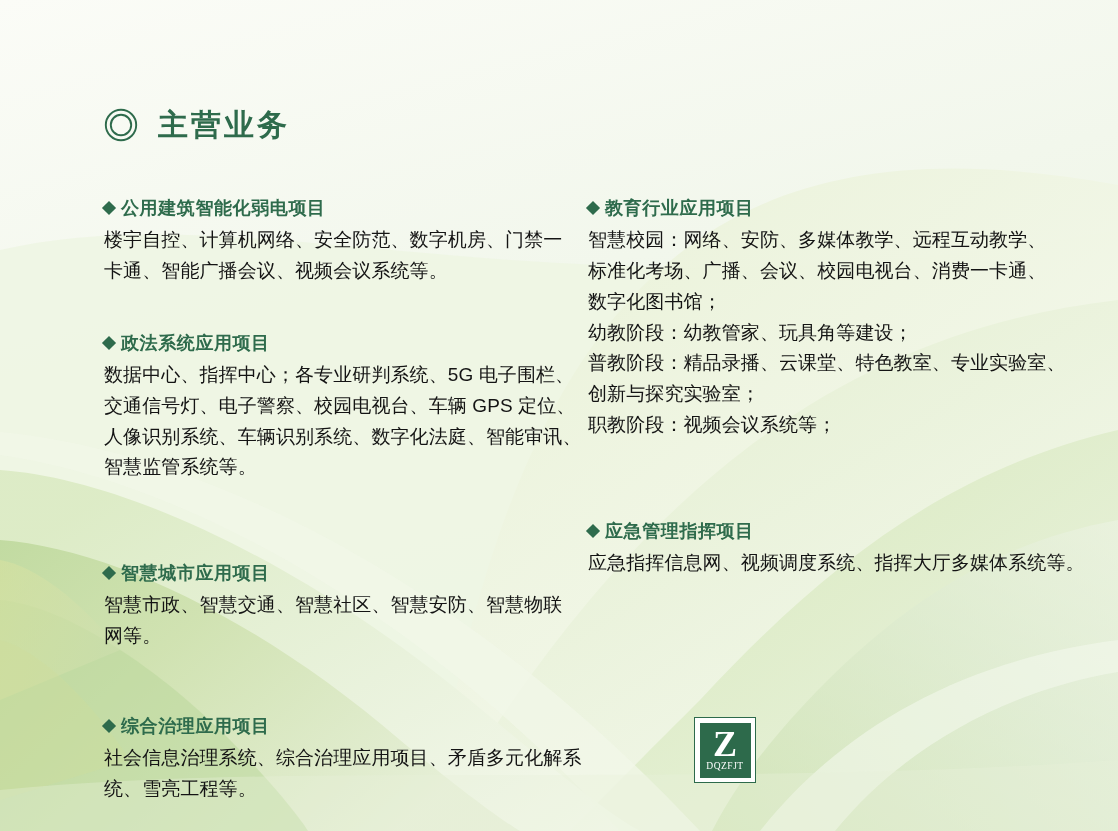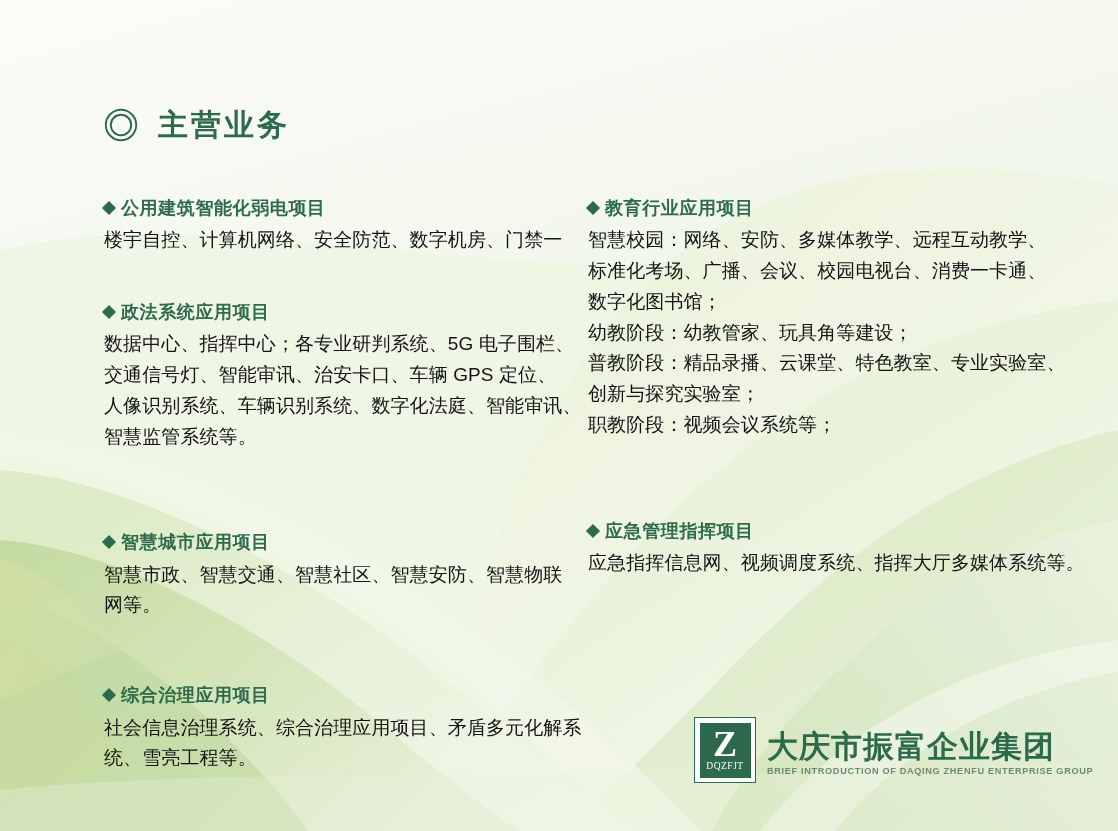--- a/index.html
+++ b/index.html
@@ -247,33 +247,34 @@
 
     <div class="col col-left">
 
       <div class="block">
         <div class="block-head">
           <span class="diamond"></span>
           <span>公用建筑智能化弱电项目</span>
         </div>
         <div class="block-body">
           <span class="ln">楼宇自控、计算机网络、安全防范、数字机房、门禁一</span>
+          <span class="ln">卡通、智能广播会议、视频会议系统等。</span>
         </div>
       </div>
 
       <div class="gap-m"></div>
 
       <div class="block">
         <div class="block-head">
           <span class="diamond"></span>
           <span>政法系统应用项目</span>
         </div>
         <div class="block-body">
           <span class="ln">数据中心、指挥中心；各专业研判系统、5G 电子围栏、</span>
-          <span class="ln">交通信号灯、智能审讯、治安卡口、车辆 GPS 定位、</span>
+          <span class="ln">交通信号灯、电子警察、校园电视台、车辆 GPS 定位、</span>
           <span class="ln">人像识别系统、车辆识别系统、数字化法庭、智能审讯、</span>
           <span class="ln">智慧监管系统等。</span>
         </div>
       </div>
 
       <div class="gap-xl"></div>
 
       <div class="block">
         <div class="block-head">
           <span class="diamond"></span>
@@ -332,20 +333,16 @@
 
     </div>
 
     <div id="logo">
       <div class="logo-mark">
         <div class="logo-mark-inner">
           <div class="logo-z">Z</div>
           <div class="logo-abbr">DQZFJT</div>
         </div>
       </div>
-      <div class="logo-text">
-        <div class="logo-cn">大庆市振富企业集团</div>
-        <div class="logo-en">BRIEF INTRODUCTION OF DAQING ZHENFU ENTERPRISE GROUP</div>
-      </div>
     </div>
 
   </div>
 </div>
 
 </body></html>

